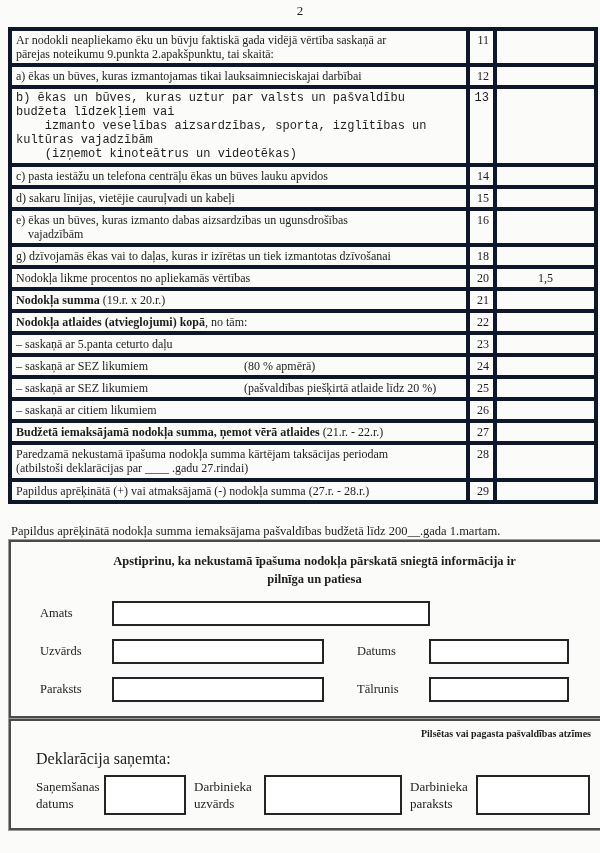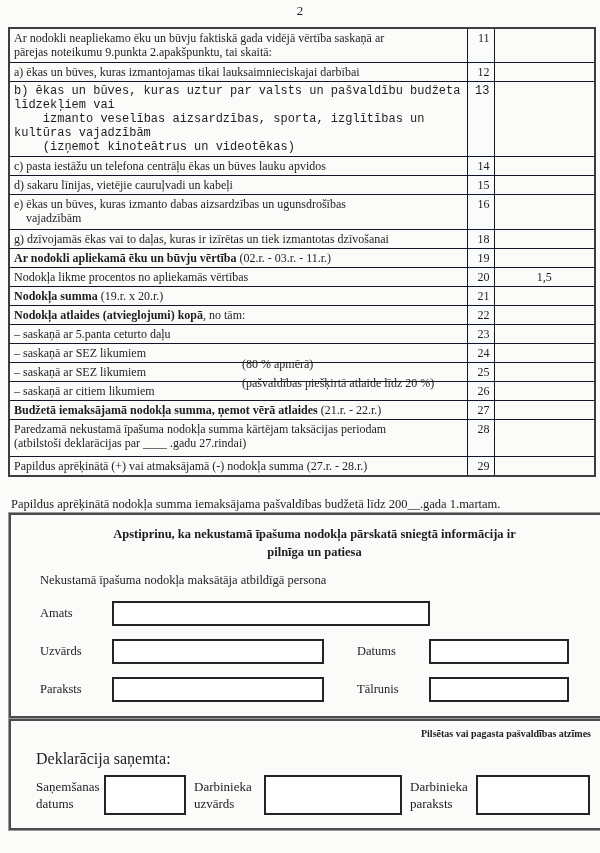--- a/index.html
+++ b/index.html
@@ -9,29 +9,29 @@
     font-family:"Liberation Serif","DejaVu Serif",serif;
   }
   .pagenum{text-align:center;font-size:13px;padding-top:3px;}
 
   table.main{
     border-collapse:collapse;table-layout:fixed;
     width:586px;margin:8px 0 0 8px;
     border:2px solid #3d3d3d;
   }
   table.main td{
-    border:1px solid #0f172a;
+    border:4px solid #0f172a;
     font-size:12px;line-height:14px;
     padding:2px 4px;vertical-align:top;
   }
   td.lbl{white-space:pre-wrap;position:relative;}
   td.num{text-align:right;vertical-align:bottom;padding:1px 2px;font-size:12.5px;}
   td.val{text-align:center;vertical-align:middle;font-size:12.5px;}
   .b{font-weight:bold;}
-  .paren{position:absolute;left:232px;top:13px;white-space:nowrap;}
+  .paren{position:absolute;left:232px;top:2px;white-space:nowrap;}
   tr.h2a{height:34px;} tr.h3{height:50px;font-family:Liberation Mono, monospace;} tr.h2b{height:35px;}
   tr.h2c{height:37px;} tr.h2d{height:37px;}
 
   .note{margin:20px 0 0 11px;font-size:12.5px;}
 
   .framebox{
     margin:1px 0 0 9px;width:596px;box-sizing:border-box;
     border:2px solid #4b4b4b;outline:1px solid #9a9a9a;
     background:#fbfbf9;
     padding-left:13px;
@@ -104,25 +104,20 @@
     vajadzībām</span></td>
         <td class="num">16</td>
         <td class="val"></td>
       </tr>
       <tr>
         <td class="lbl"><span>g) dzīvojamās ēkas vai to daļas, kuras ir izīrētas un tiek izmantotas dzīvošanai</span></td>
         <td class="num">18</td>
         <td class="val"></td>
       </tr>
       <tr>
-        <td class="lbl"><span class="b">Ar nodokli apliekamā ēku un būvju vērtība</span><span> (02.r. - 03.r. - 11.r.)</span></td>
-        <td class="num">19</td>
-        <td class="val"></td>
-      </tr>
-      <tr>
         <td class="lbl"><span>Nodokļa likme procentos no apliekamās vērtības</span></td>
         <td class="num">20</td>
         <td class="val">1,5</td>
       </tr>
       <tr>
         <td class="lbl"><span class="b">Nodokļa summa</span><span> (19.r. x 20.r.)</span></td>
         <td class="num">21</td>
         <td class="val"></td>
       </tr>
       <tr>
@@ -168,21 +163,20 @@
       </tr>
     </tbody>
   </table>
 
   <div class="note">Papildus aprēķinātā nodokļa summa iemaksājama pašvaldības budžetā līdz 200__.gada 1.martam.</div>
 
   <div class="framebox">
     <div class="cbox">
       <div class="box-title">Apstiprinu, ka nekustamā īpašuma nodokļa pārskatā sniegtā informācija ir
 pilnīga un patiesa</div>
-      <div class="box-sub">Nekustamā īpašuma nodokļa maksātāja atbildīgā persona</div>
       <div class="frow">
         <span class="flabel">Amats</span>
         <span class="fbox w316"></span>
       </div>
       <div class="frow">
         <span class="flabel">Uzvārds</span>
         <span class="fbox w212"></span>
         <span class="flabel mid">Datums</span>
         <span class="fbox w140"></span>
       </div>

